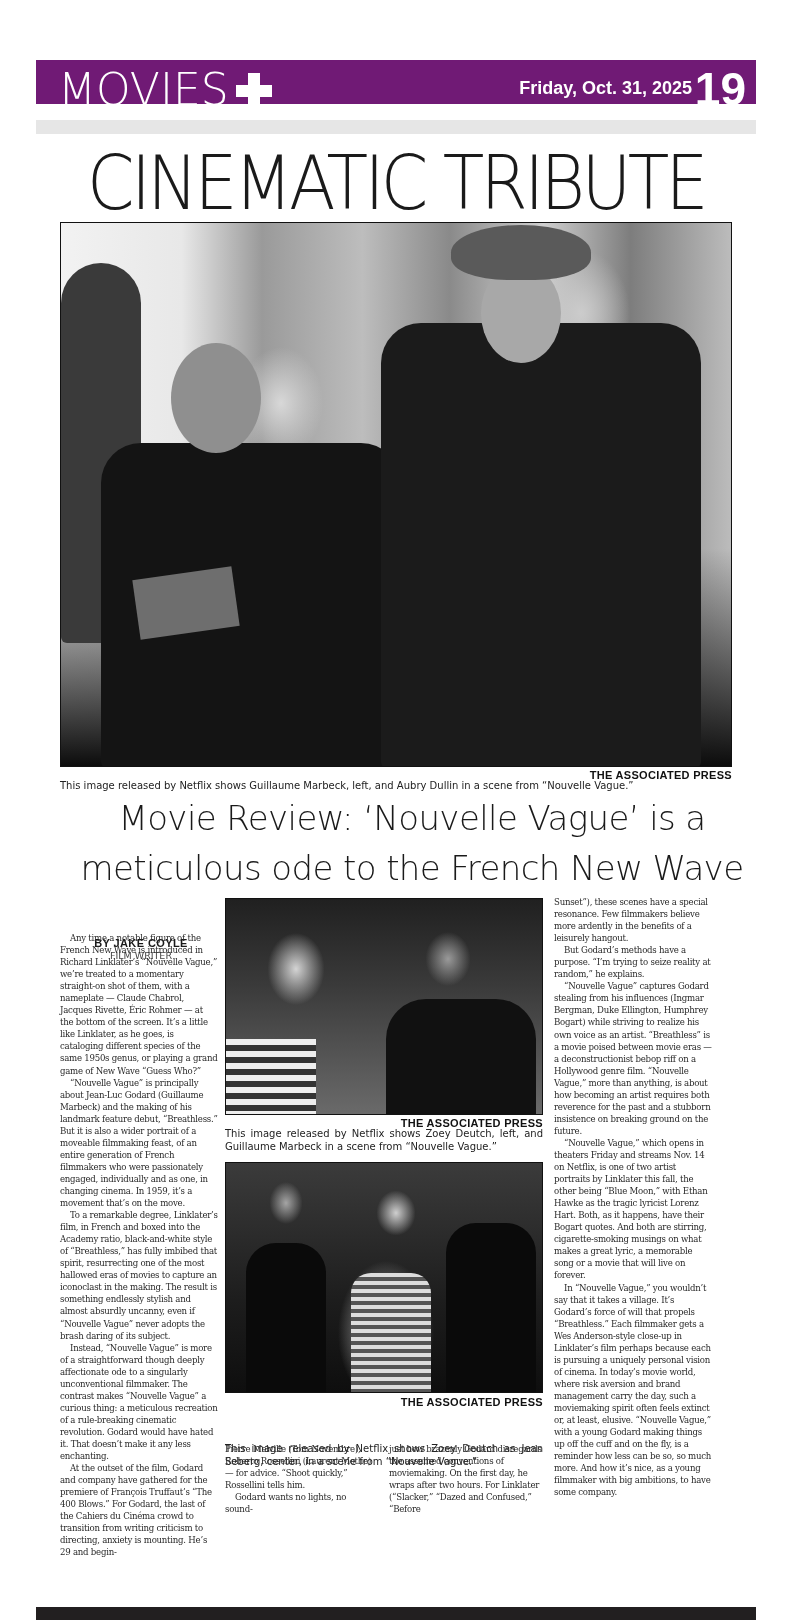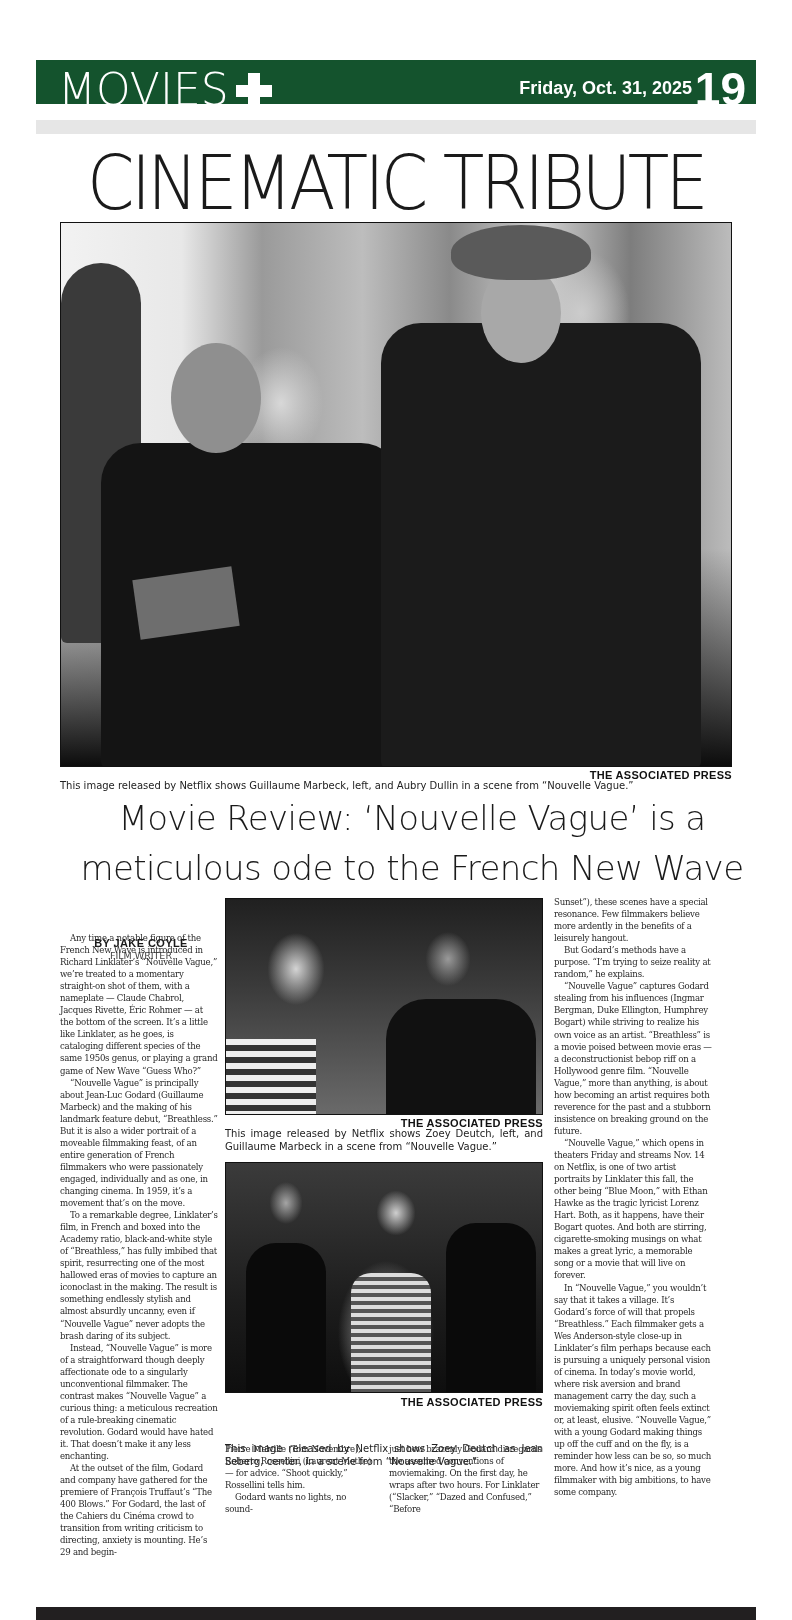--- a/index.html
+++ b/index.html
@@ -1,19 +1,19 @@
 <!DOCTYPE html>
 <html><head>
 <meta charset="utf-8">
 <style>
   * { box-sizing: border-box; margin: 0; padding: 0; }
   html, body { width: 792px; height: 1620px; background: #ffffff; overflow: hidden; }
   body { position: relative; font-family: "DejaVu Serif", serif; color: #1a1a1a; }
 
-  .masthead { position: absolute; left: 36px; top: 60px; width: 720px; height: 44px; background: #14532d; }
+  .masthead { position: absolute; left: 36px; top: 60px; width: 720px; height: 44px; background: #701a75; }
   .masthead-shadow { position: absolute; left: 36px; top: 120px; width: 720px; height: 14px; background: #e6e6e6; }
   .section-name { position: absolute; left: 22px; top: 4px; font-family: "DejaVu Sans", sans-serif; font-weight: 300; font-size: 44px; color: #fff; letter-spacing: 0px; line-height: 52px; }
   .plus-icon { position: absolute; left: 200px; top: 13px; width: 36px; height: 36px; }
   .plus-icon::before { content: ""; position: absolute; left: 12px; top: 0; width: 12px; height: 36px; background: #fff; }
   .plus-icon::after { content: ""; position: absolute; left: 0; top: 12px; width: 36px; height: 12px; background: #fff; }
   .dateline { position: absolute; right: 64px; top: 16px; font-family: "Liberation Sans", sans-serif; font-weight: bold; font-size: 18px; color: #fff; line-height: 24px; }
   .page-no { position: absolute; right: 10px; top: 2px; font-family: "Liberation Sans", sans-serif; font-weight: bold; font-size: 46px; color: #fff; line-height: 54px; }
 
   .main-title { position: absolute; left: 0; top: 140px; width: 792px; text-align: center; font-family: "DejaVu Sans", sans-serif; font-weight: 200; font-size: 74px; letter-spacing: -4px; color: #1a1a1a; line-height: 86px; transform: scaleX(0.92); }
 

